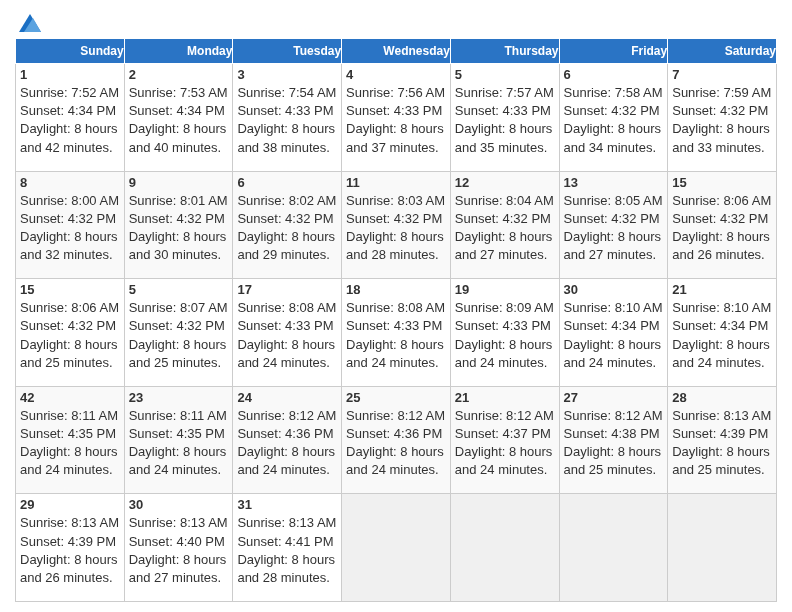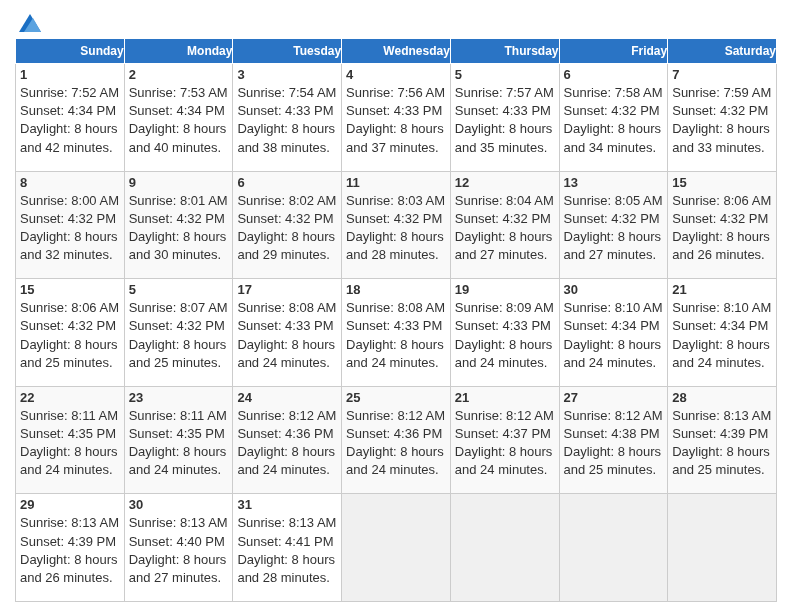--- a/index.html
+++ b/index.html
@@ -310,21 +310,21 @@
         <span class="day-num">21</span>
         <div class="day-detail">
           Sunrise: 8:10 AM<br>
           Sunset: 4:34 PM<br>
           Daylight: 8 hours and 24 minutes.
         </div>
       </td>
         </tr>
         <tr>
           <td>
-        <span class="day-num">22</span>
+        <span class="day-num">42</span>
         <div class="day-detail">
           Sunrise: 8:11 AM<br>
           Sunset: 4:35 PM<br>
           Daylight: 8 hours and 24 minutes.
         </div>
       </td>
           <td>
         <span class="day-num">23</span>
         <div class="day-detail">
           Sunrise: 8:11 AM<br>

